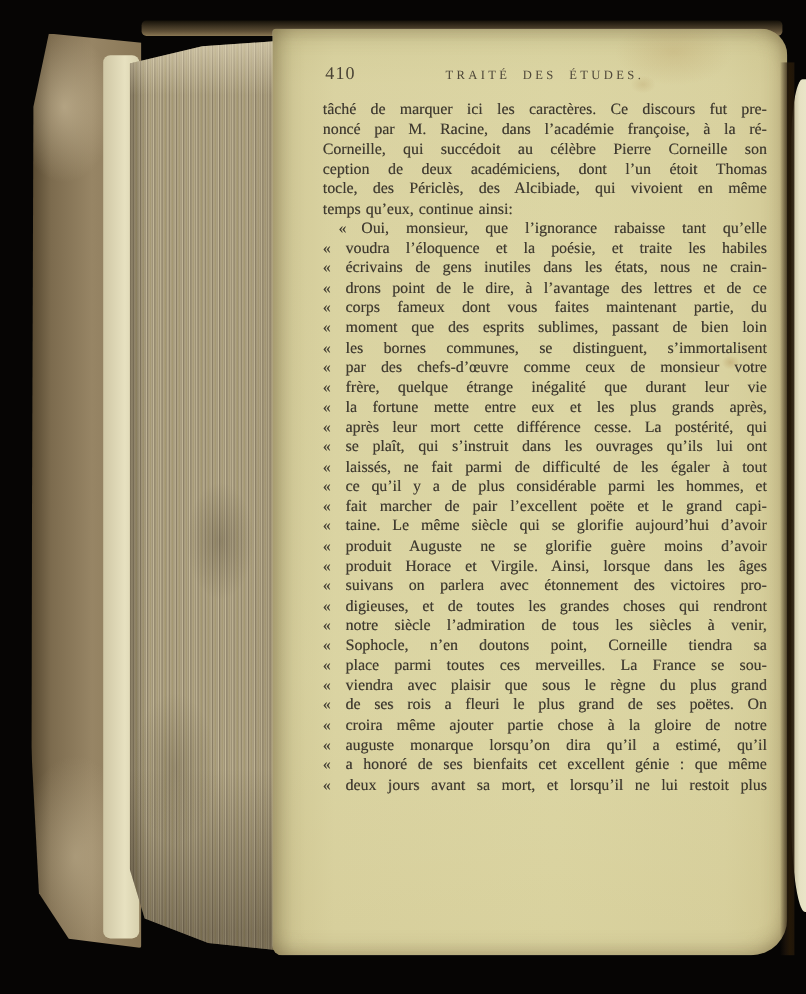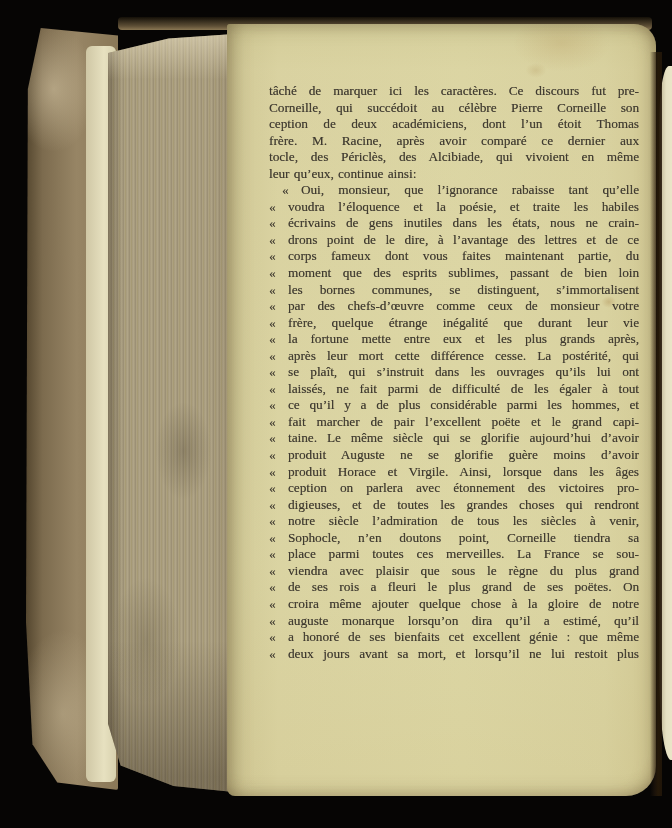--- a/index.html
+++ b/index.html
@@ -96,44 +96,48 @@
 </head>
 <body>
 
 <div class="scene">
   <div class="cover"></div>
   <div class="flyleaf"></div>
   <div class="stack"></div>
   <div class="head-edge"></div>
 
   <div class="page">
+    <div class="page-header">
+      <span class="page-number">410</span>
+      <span class="running-title">TRAITÉ DES ÉTUDES.</span>
+    </div>
     <div class="page-body">
         <div class="line p">
 
     <span class="txt">tâché de marquer ici les caractères. Ce discours fut pre-</span>
   </div>
         <div class="line p">
 
+    <span class="txt">noncé par M. Racine, dans l’académie françoise, à la ré-</span>
+  </div>
+        <div class="line p">
+
     <span class="txt">Corneille, qui succédoit au célèbre Pierre Corneille son</span>
   </div>
         <div class="line p">
 
     <span class="txt">ception de deux académiciens, dont l’un étoit Thomas</span>
   </div>
         <div class="line p">
 
-    <span class="txt">frère. M. Racine, après avoir comparé ce dernier aux</span>
-  </div>
-        <div class="line p">
-
     <span class="txt">tocle, des Périclès, des Alcibiade, qui vivoient en même</span>
   </div>
         <div class="line end">
 
-    <span class="txt">leur qu’eux, continue ainsi:</span>
+    <span class="txt">temps qu’eux, continue ainsi:</span>
   </div>
         <div class="line qf">
     <span class="marker">«</span>
     <span class="txt">Oui, monsieur, que l’ignorance rabaisse tant qu’elle</span>
   </div>
         <div class="line q">
     <span class="marker">«</span>
     <span class="txt">voudra l’éloquence et la poésie, et traite les habiles</span>
   </div>
         <div class="line q">
@@ -195,21 +199,21 @@
         <div class="line q">
     <span class="marker">«</span>
     <span class="txt">produit Auguste ne se glorifie guère moins d’avoir</span>
   </div>
         <div class="line q">
     <span class="marker">«</span>
     <span class="txt">produit Horace et Virgile. Ainsi, lorsque dans les âges</span>
   </div>
         <div class="line q">
     <span class="marker">«</span>
-    <span class="txt">ception on parlera avec étonnement des victoires pro-</span>
+    <span class="txt">suivans on parlera avec étonnement des victoires pro-</span>
   </div>
         <div class="line q">
     <span class="marker">«</span>
     <span class="txt">digieuses, et de toutes les grandes choses qui rendront</span>
   </div>
         <div class="line q">
     <span class="marker">«</span>
     <span class="txt">notre siècle l’admiration de tous les siècles à venir,</span>
   </div>
         <div class="line q">
@@ -223,21 +227,21 @@
         <div class="line q">
     <span class="marker">«</span>
     <span class="txt">viendra avec plaisir que sous le règne du plus grand</span>
   </div>
         <div class="line q">
     <span class="marker">«</span>
     <span class="txt">de ses rois a fleuri le plus grand de ses poëtes. On</span>
   </div>
         <div class="line q">
     <span class="marker">«</span>
-    <span class="txt">croira même ajouter quelque chose à la gloire de notre</span>
+    <span class="txt">croira même ajouter partie chose à la gloire de notre</span>
   </div>
         <div class="line q">
     <span class="marker">«</span>
     <span class="txt">auguste monarque lorsqu’on dira qu’il a estimé, qu’il</span>
   </div>
         <div class="line q">
     <span class="marker">«</span>
     <span class="txt">a honoré de ses bienfaits cet excellent génie : que même</span>
   </div>
         <div class="line q">

